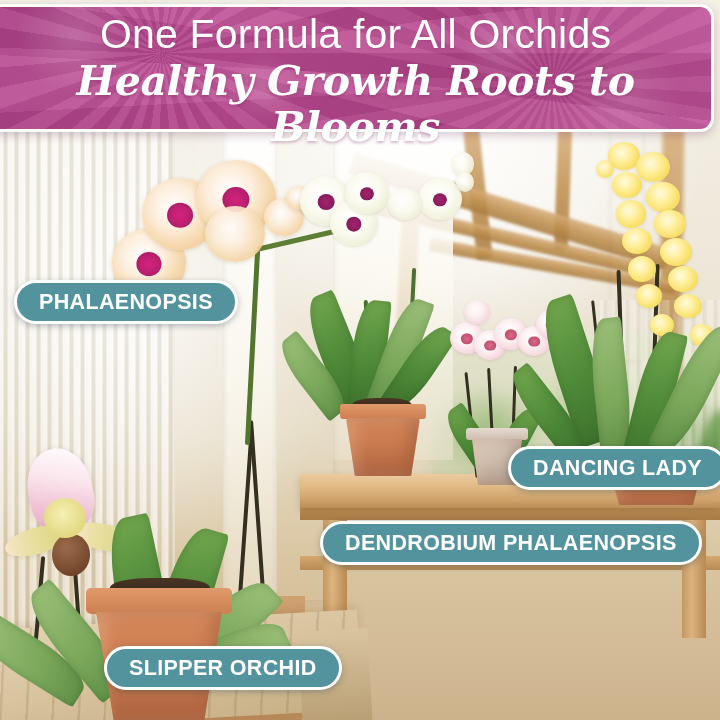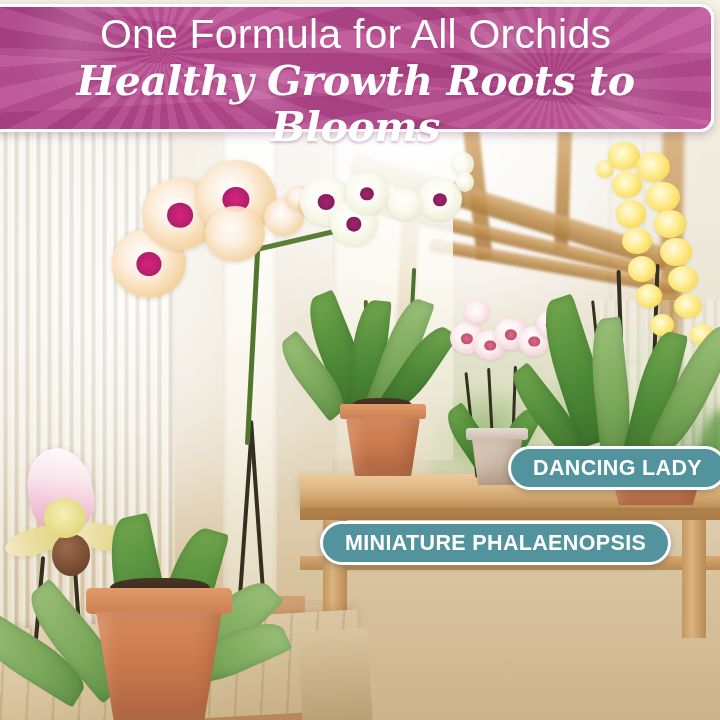--- a/index.html
+++ b/index.html
@@ -526,16 +526,18 @@
       <div class="pot" style="left:96px; top:612px; width:126px; height:108px; clip-path: polygon(0 0, 100% 0, 86% 100%, 14% 100%);"></div>
     </div>
 
   </div>
 
   <div class="banner">
     <div class="banner-line1">One Formula for All Orchids</div>
     <div class="banner-line2">Healthy Growth Roots to Blooms</div>
   </div>
 
+  <div class="pill p-phal">PHALAENOPSIS</div>
   <div class="pill p-dancing">DANCING LADY</div>
-  <div class="pill p-mini">MINIATURE PHALAENOPSIS</div>
+  <div class="pill p-mini">DENDROBIUM PHALAENOPSIS</div>
+  <div class="pill p-slipper">SLIPPER ORCHID</div>
 
 </div>
 
 </body></html>

